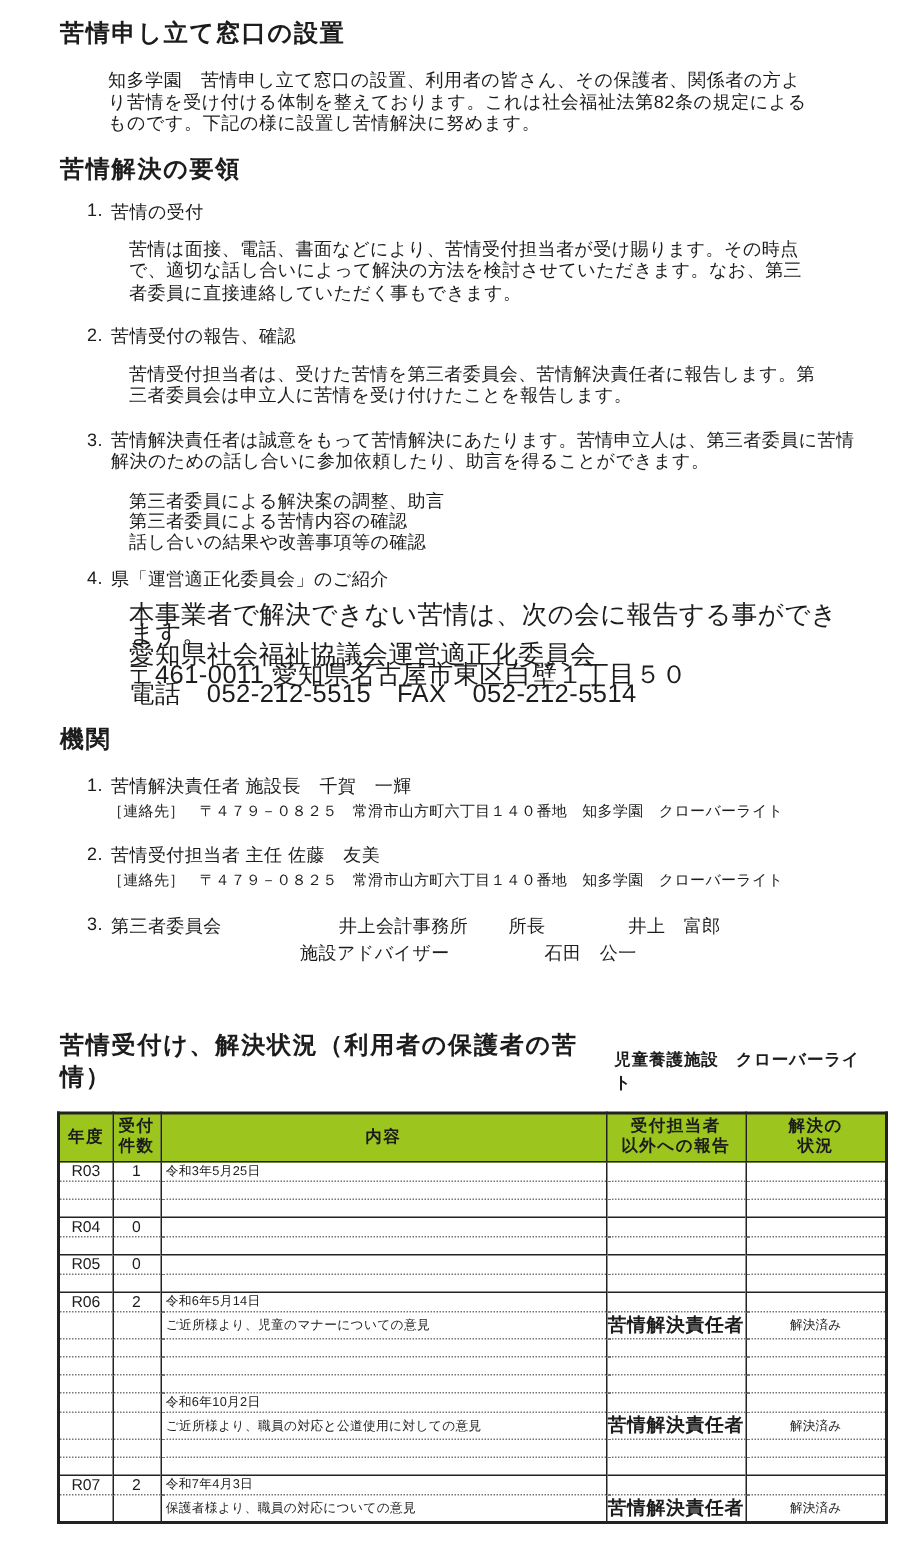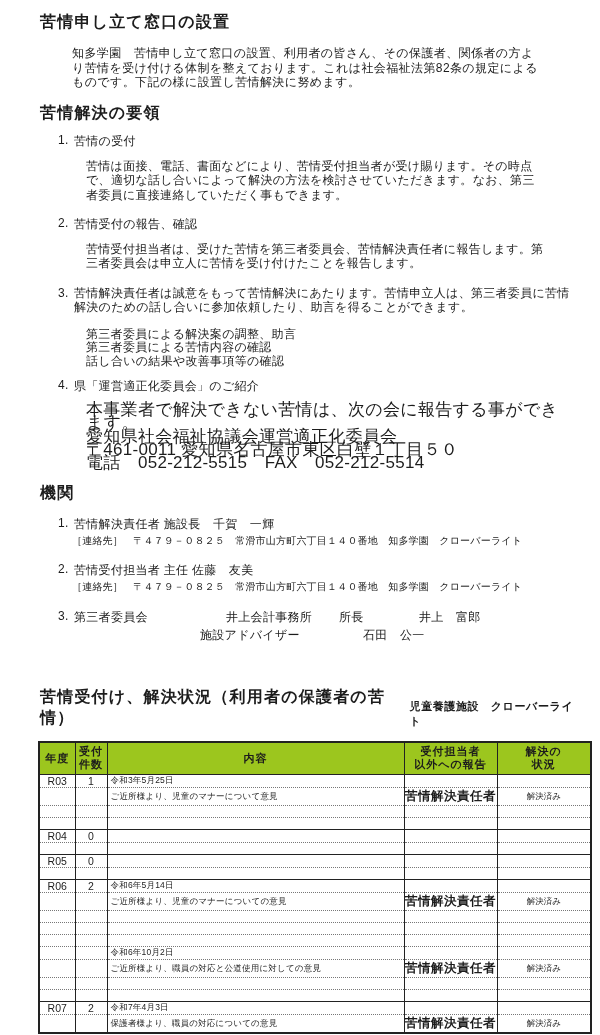--- a/index.html
+++ b/index.html
@@ -172,27 +172,20 @@
       </tr>
     </thead>
   <tbody>
         <tr class="r-date">
           <td class="c-year">R03</td>
           <td class="c-count">1</td>
           <td class="c-content">令和3年5月25日</td>
           <td class="c-report"></td>
           <td class="c-status"></td>
         </tr>
-        <tr class="r-entry">
-          <td class="c-year"></td>
-          <td class="c-count"></td>
-          <td class="c-content">ご近所様より、児童のマナーについて意見</td>
-          <td class="c-report">苦情解決責任者</td>
-          <td class="c-status">解決済み</td>
-        </tr>
         <tr class="r-empty">
           <td class="c-year"></td>
           <td class="c-count"></td>
           <td class="c-content"></td>
           <td class="c-report"></td>
           <td class="c-status"></td>
         </tr>
         <tr class="r-empty">
           <td class="c-year"></td>
           <td class="c-count"></td>

